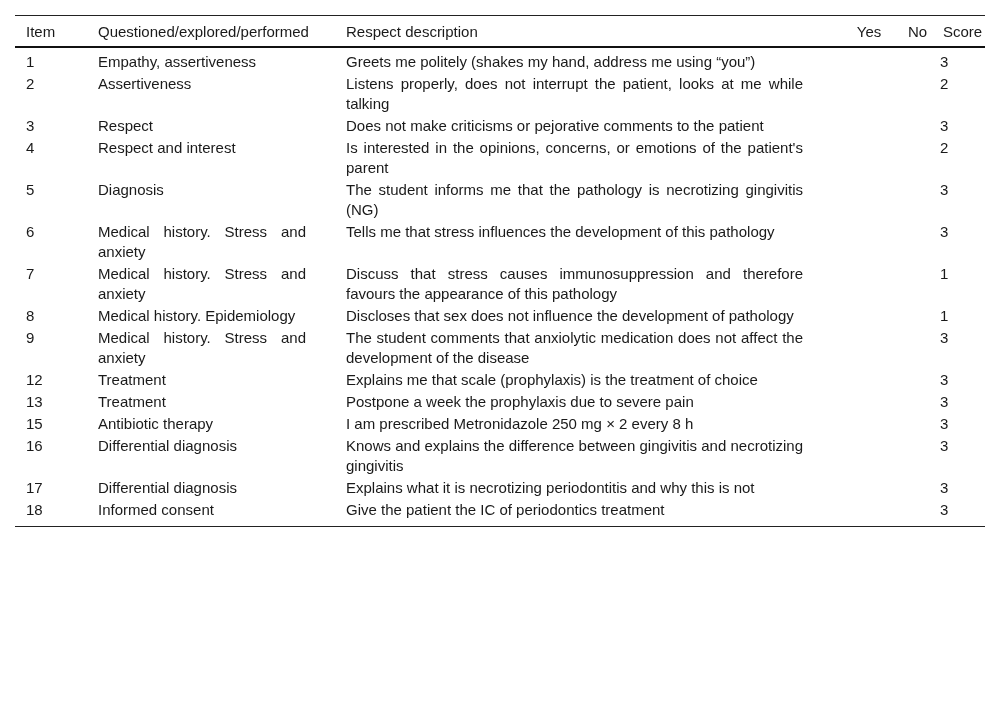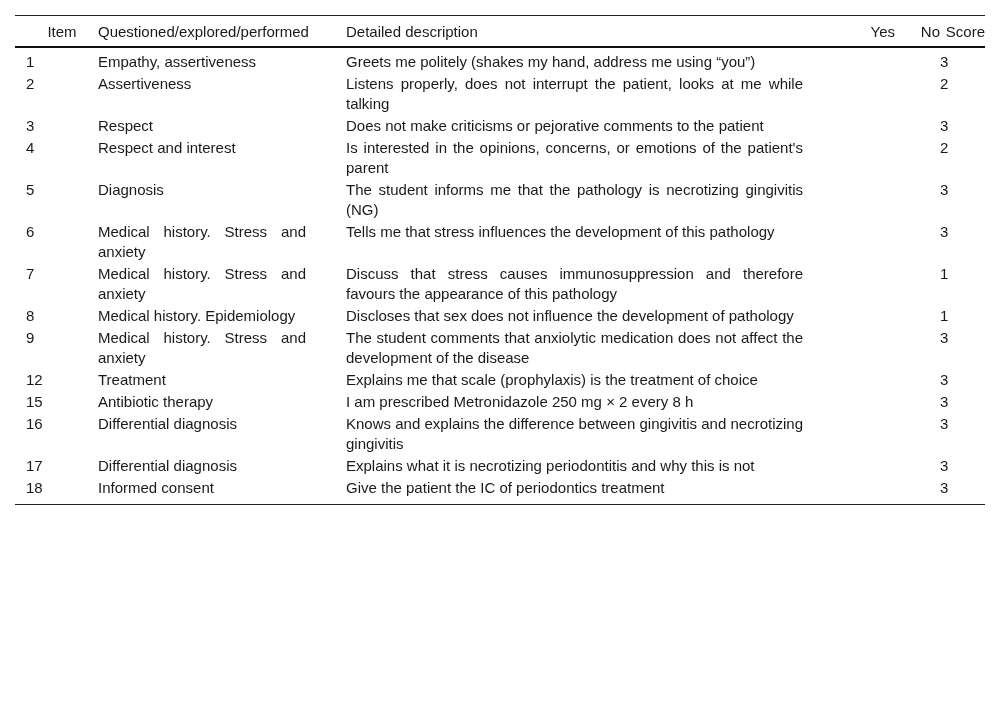--- a/index.html
+++ b/index.html
@@ -1,43 +1,43 @@
 <!DOCTYPE html>
 <html><head>
 <meta charset="utf-8">
 <style>
   html, body { margin: 0; padding: 0; background: #ffffff; }
   body { width: 1000px; height: 715px; overflow: hidden; font-family: "Liberation Sans", sans-serif; color: #1a1a1a; font-size: 15px; }
   .wrap { position: absolute; left: 15px; top: 15px; width: 970px; }
   table { border-collapse: collapse; width: 970px; table-layout: fixed; }
   thead tr { border-top: 1px solid #222; border-bottom: 2px solid #111; }
-  thead th { font-weight: normal; text-align: right; height: 30px; padding: 0; vertical-align: middle; }
+  thead th { font-weight: normal; text-align: center; height: 30px; padding: 0; vertical-align: middle; }
   tbody td { padding: 0; vertical-align: top; line-height: 20px; padding-top: 1px; padding-bottom: 1px; }
   tbody tr:first-child td { padding-top: 4px; }
   tbody tr:last-child td { padding-bottom: 6px; }
   table { border-bottom: 1px solid #222; }
   .c-item { width: 72px; padding-left: 11px !important; }
   .c-q { width: 208px; padding-right: 40px !important; text-align: justify; }
   .c-desc { width: 457px; padding-right: 40px !important; text-align: justify; }
   .c-yes { width: 52px; }
   .c-no { width: 45px; }
   .c-score { width: auto; }
-  th.c-item, th.c-q, th.c-desc { text-align: center; }
+  th.c-item, th.c-q, th.c-desc { text-align: left; }
   .c-q, .c-desc { text-align-last: left; }
 </style>
 </head>
 <body>
 
 <div class="wrap">
   <table>
     <thead>
       <tr>
         <th class="c-item">Item</th>
         <th class="c-q">Questioned/explored/performed</th>
-        <th class="c-desc">Detailed description</th>
+        <th class="c-desc">Respect description</th>
         <th class="c-yes">Yes</th>
         <th class="c-no">No</th>
         <th class="c-score">Score</th>
       </tr>
     </thead>
     <tbody id="tbody">
         <tr>
           <td class="c-item">1</td>
           <td class="c-q">Empathy, assertiveness</td>
           <td class="c-desc">Greets me politely (shakes my hand, address me using “you”)</td>
@@ -111,20 +111,28 @@
         </tr>
         <tr>
           <td class="c-item">12</td>
           <td class="c-q">Treatment</td>
           <td class="c-desc">Explains me that scale (prophylaxis) is the treatment of choice</td>
           <td class="c-yes"></td>
           <td class="c-no"></td>
           <td class="c-score">3</td>
         </tr>
         <tr>
+          <td class="c-item">13</td>
+          <td class="c-q">Treatment</td>
+          <td class="c-desc">Postpone a week the prophylaxis due to severe pain</td>
+          <td class="c-yes"></td>
+          <td class="c-no"></td>
+          <td class="c-score">3</td>
+        </tr>
+        <tr>
           <td class="c-item">15</td>
           <td class="c-q">Antibiotic therapy</td>
           <td class="c-desc">I am prescribed Metronidazole 250 mg × 2 every 8 h</td>
           <td class="c-yes"></td>
           <td class="c-no"></td>
           <td class="c-score">3</td>
         </tr>
         <tr>
           <td class="c-item">16</td>
           <td class="c-q">Differential diagnosis</td>

